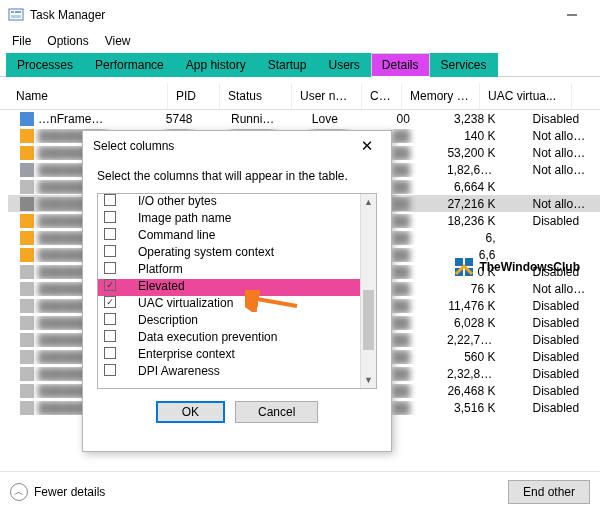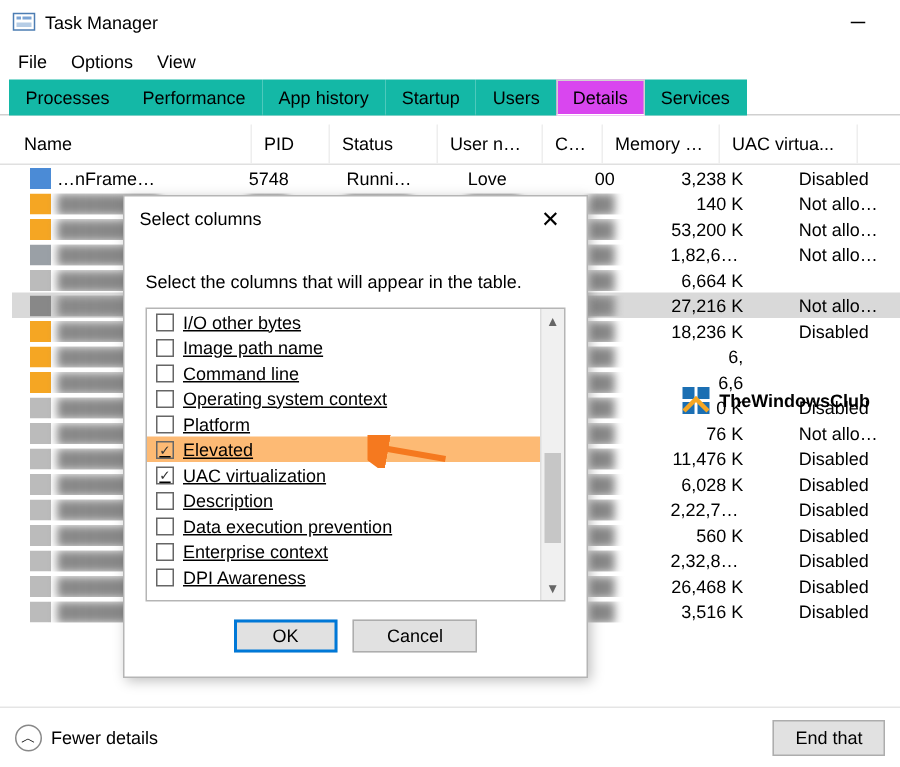--- a/index.html
+++ b/index.html
@@ -35,25 +35,25 @@
   .footer { position: absolute; left: 0; right: 0; bottom: 0; height: 40px; border-top: 1px solid #e5e5e5; display: flex; align-items: center; padding: 0 10px; background: #fff; }
   .fewer { display: flex; align-items: center; gap: 6px; font-size: 12px; }
   .circle { width: 18px; height: 18px; border: 1px solid #888; border-radius: 50%; display:flex; align-items:center; justify-content:center; font-size:10px; }
   .footer .spacer { flex: 1; }
   .endtask { padding: 4px 14px; border: 1px solid #adadad; background: #e1e1e1; font-size: 12px; }
 
   .dialog { position: absolute; left: 82px; top: 130px; width: 310px; height: 322px; background: #fff; border: 1px solid #b5b5b5; box-shadow: 2px 2px 8px rgba(0,0,0,.25); }
   .dlg-title { height: 30px; display: flex; align-items: center; padding: 0 10px; font-size: 12px; }
   .dlg-title .spacer { flex:1; }
   .dlg-close { width: 28px; text-align: center; font-size: 15px; }
-  .dlg-body { padding: 4px 14px 0 14px; font-size: 12px; margin-top: 12px; }
+  .dlg-body { padding: 4px 14px 0 14px; font-size: 12px; }
   .dlg-desc { margin: 4px 0 10px 0; }
   .listbox { border: 1px solid #b5b5b5; height: 196px; overflow: hidden; position: relative; }
-  .lb-row { display:flex; align-items:center; height: 17px; padding: 0 6px; font-size: 12px; gap: 6px; text-decoration: underline; }
-  .lb-row.hl { background: #fdba74; }
+  .lb-row { display:flex; height: 17px; padding: 0 6px; font-size: 12px; gap: 22px; }
+  .lb-row.hl { background: #ec4899; }
   .cb { width: 12px; height: 12px; border: 1px solid #666; display:inline-flex; align-items:center; justify-content:center; font-size: 9px; color:#333; }
   .cb.on::after { content: "✓"; }
   .dlg-btns { display:flex; justify-content:center; gap: 10px; margin-top: 12px; }
   .btn { padding: 3px 22px; border: 1px solid #adadad; background: #e1e1e1; font-size: 12px; }
   .btn.primary { border: 2px solid #0078d7; padding: 2px 24px; }
 
   .arrow { position: absolute; left: 245px; top: 290px; pointer-events:none; }
 
   .wm { position: absolute; right: 20px; top: 256px; display:flex; align-items:center; gap: 4px; font-size: 12px; font-weight: 600; pointer-events:none; }
   .wm svg { display:block; }
@@ -416,14 +416,14 @@
     </svg>
   <span>TheWindowsClub</span>
 </div>
 
 <div class="footer">
   <div class="fewer">
     <span class="circle">︿</span>
     <span>Fewer details</span>
   </div>
   <span class="spacer"></span>
-  <button class="endtask">End that</button>
+  <button class="endtask">End other</button>
 </div>
 
 </body></html>

